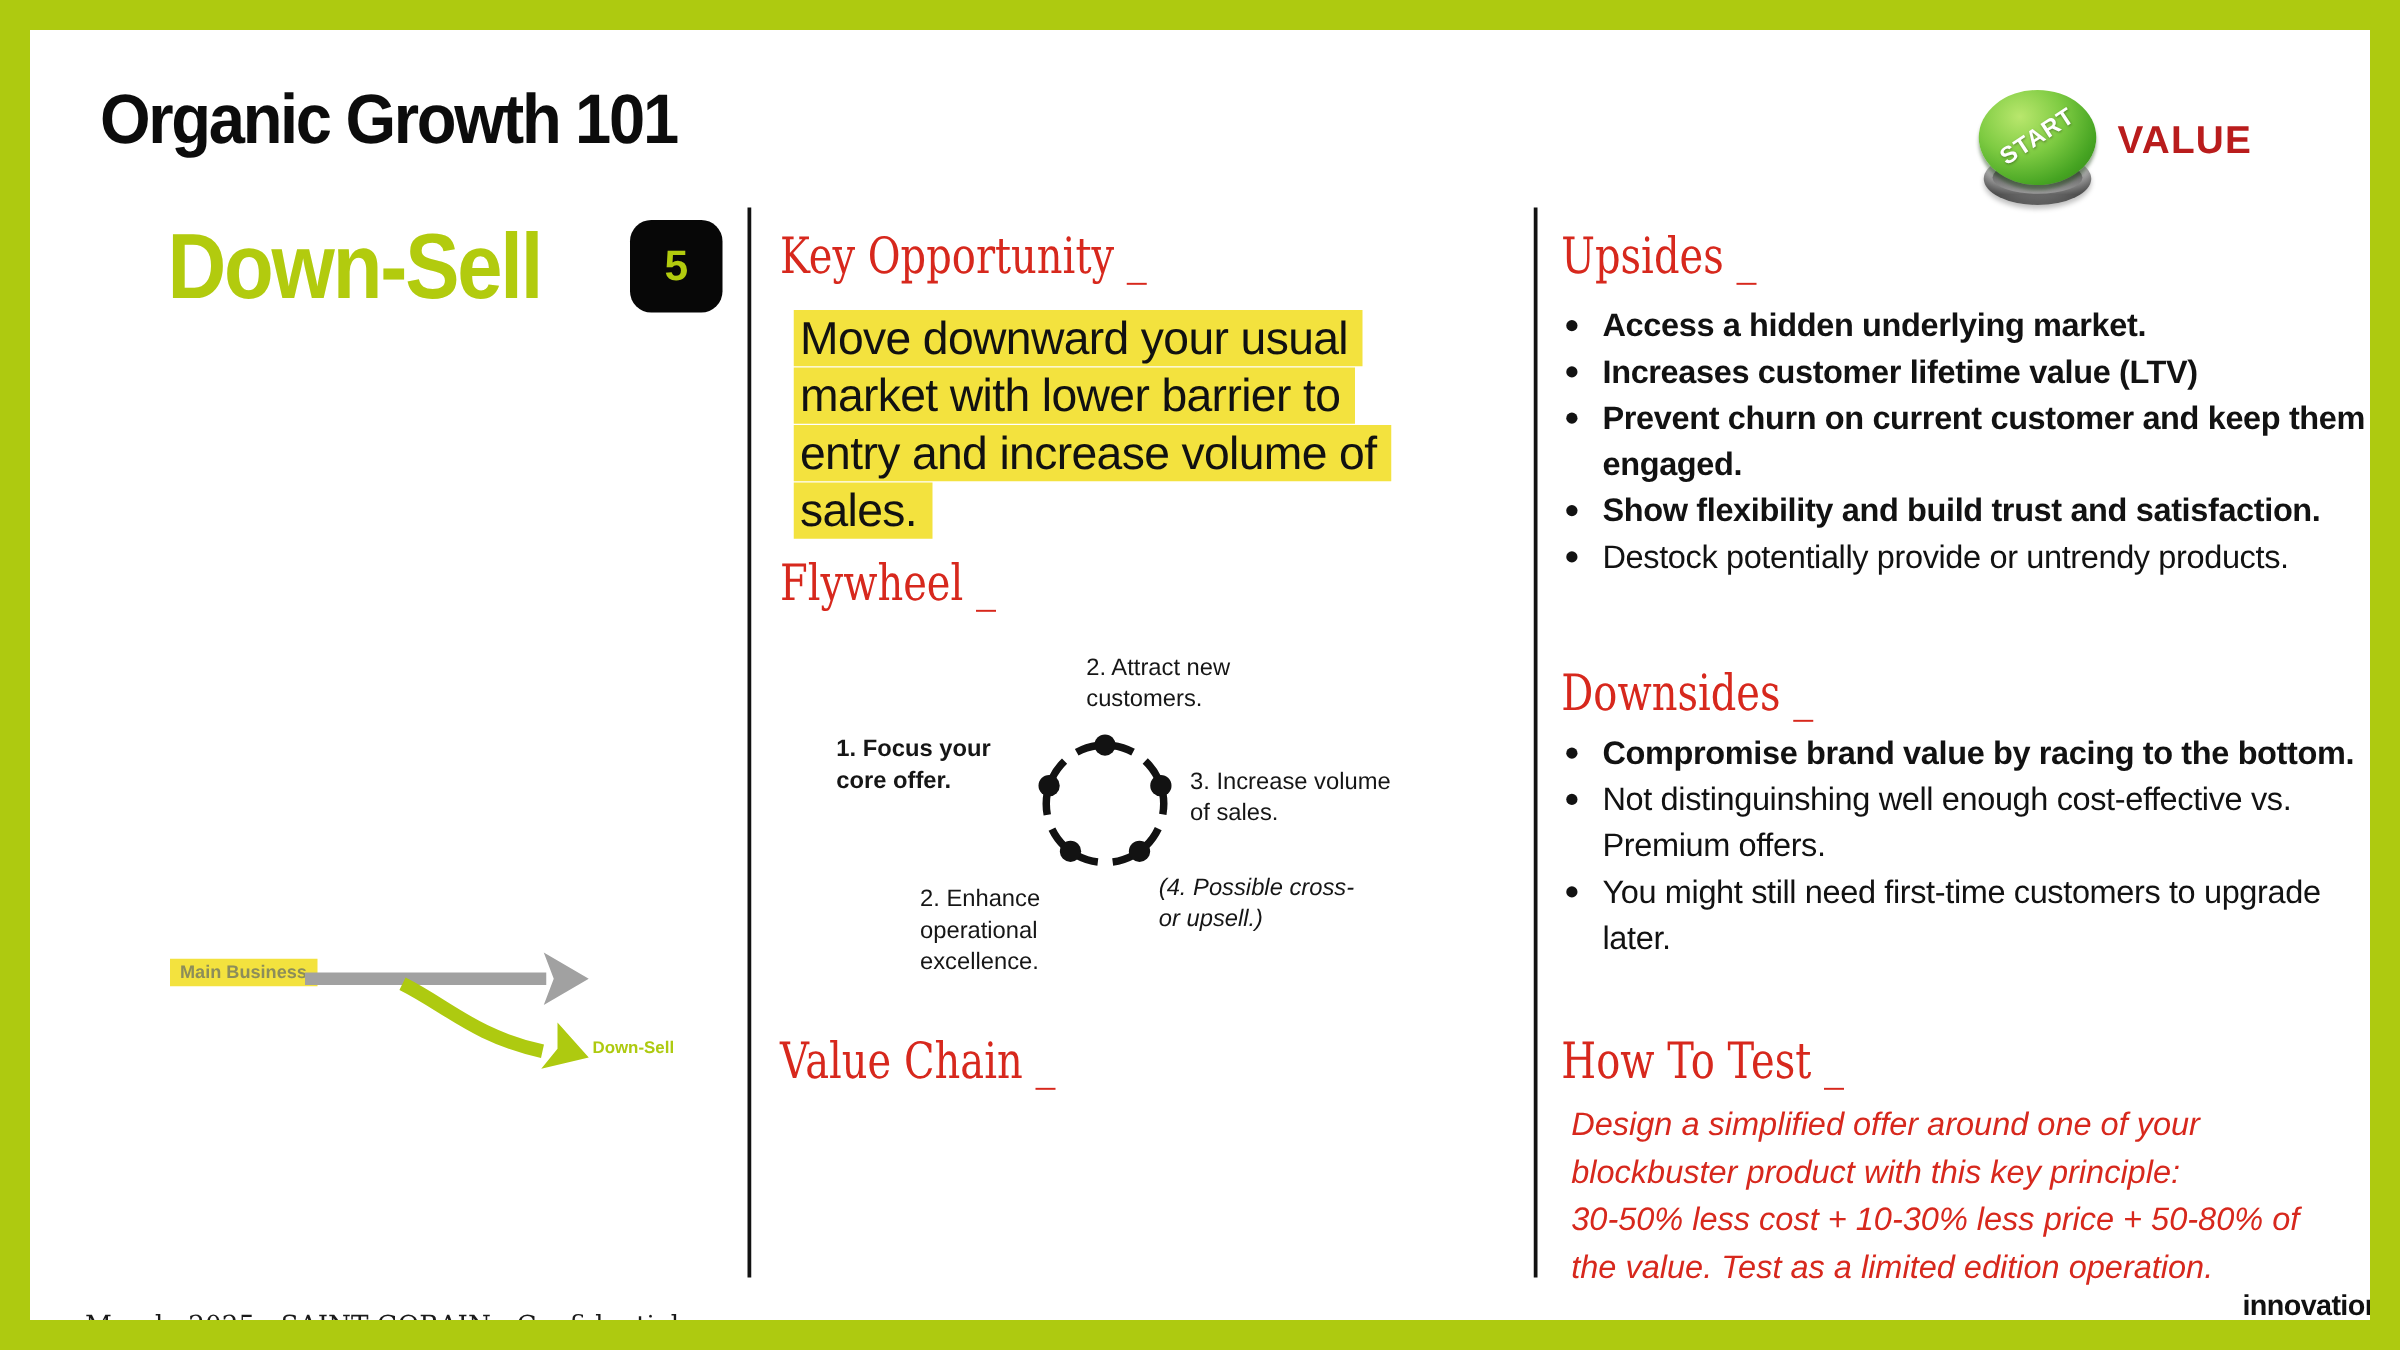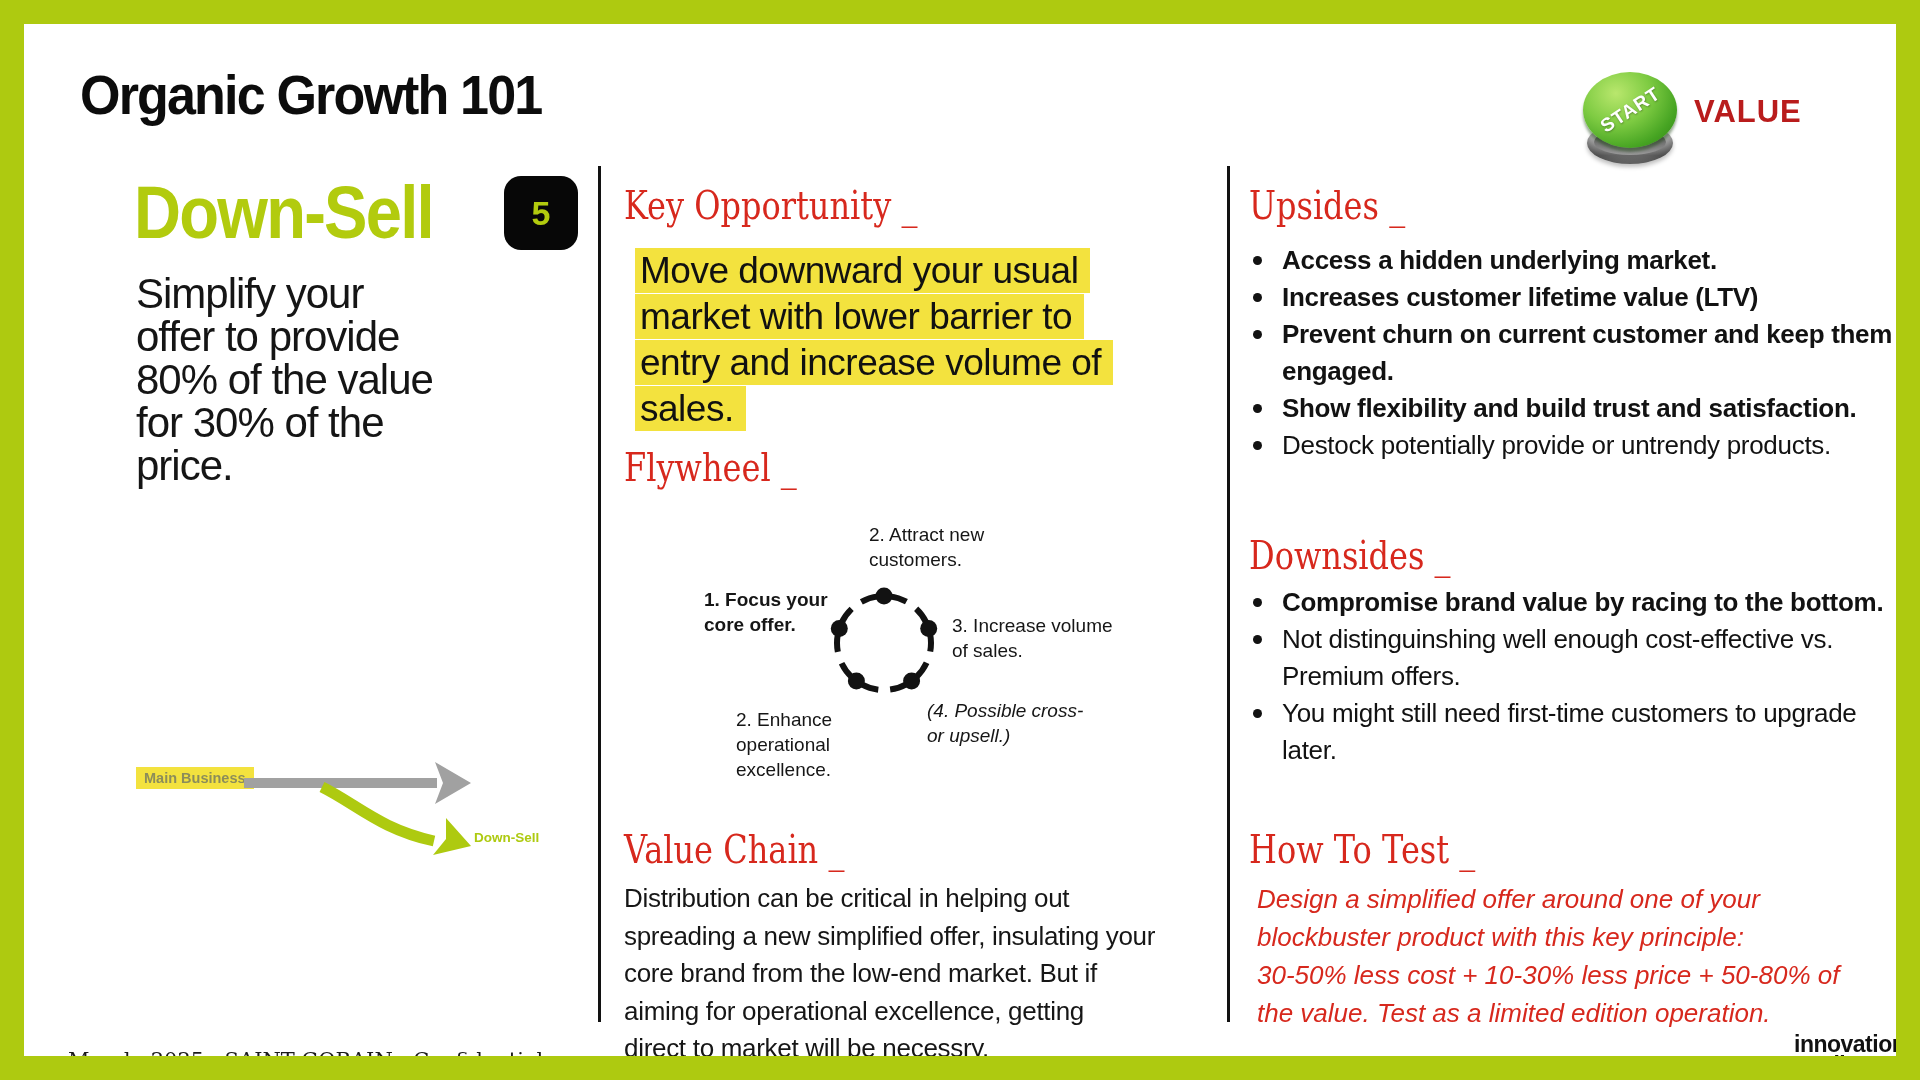--- a/index.html
+++ b/index.html
@@ -95,21 +95,21 @@
   .key-opportunity-text span{
     background:#f3e23e;white-space:pre-line;
     padding:2px 12px 2px 5px;
     -webkit-box-decoration-break:clone;box-decoration-break:clone;margin-left:15px;
   }
   .h-flywheel{left:600px;top:420px;}
   .flywheel-svg{left:796px;top:555px;}
   .fw-label{
     font-size:19px;line-height:25px;color:#161616;white-space:pre-line;
   }
-  .fw-1{left:680px;top:563px;font-weight:bold;}
+  .fw-1{left:645px;top:563px;font-weight:bold;}
   .fw-2{left:845px;top:498px;}
   .fw-3{left:928px;top:589px;}
   .fw-4{left:903px;top:674px;font-style:italic;}
   .fw-5{left:712px;top:683px;}
   .h-valuechain{left:600px;top:802px;}
   .value-chain-text{
     left:600px;top:856px;width:600px;
     font-size:26px;line-height:37.5px;letter-spacing:-0.3px;color:#161616;
     white-space:pre-line;
   }
@@ -160,25 +160,20 @@
     <div class="btn-top">
       <span>START</span>
     </div>
   </div>
   <div class="abs value-label">VALUE</div>
 
   <div class="abs card-title">Down-Sell</div>
   <div class="abs card-badge">
     <span>5</span>
   </div>
-  <div class="abs card-description">Simplify your
-offer to provide
-80% of the value
-for 30% of the
-price.</div>
 
   <div class="abs main-biz-label">Main Business</div>
   <svg class="abs branch-svg" width="330" height="100" viewBox="0 0 330 100">
     <line x1="4" y1="26" x2="197" y2="26" stroke="#a1a1a1" stroke-width="10"></line>
     <polygon points="195,5 231,26 195,47 203,26" fill="#a1a1a1"></polygon>
     <path d="M 82 30 C 118 48 140 72 194 84" fill="none" stroke="#aeca10" stroke-width="11"></path>
     <polygon points="206,61 231,89 193,98 206,82" fill="#aeca10"></polygon>
   </svg>
   <div class="abs branch-label">Down-Sell</div>
 
@@ -210,25 +205,20 @@
 customers.</div>
   <div class="abs fw-label fw-3">3. Increase volume
 of sales.</div>
   <div class="abs fw-label fw-4">(4. Possible cross-
 or upsell.)</div>
   <div class="abs fw-label fw-5">2. Enhance
 operational
 excellence.</div>
 
   <div class="abs section-heading h-valuechain">Value Chain _</div>
-  <div class="abs value-chain-text">Distribution can be critical in helping out
-spreading a new simplified offer, insulating your
-core brand from the low-end market. But if
-aiming for operational excellence, getting
-direct to market will be necessry.</div>
 
   <div class="abs section-heading h-upsides">Upsides _</div>
   <ul class="abs bullets upsides-list">
     <li class="bold"><span>Access a hidden underlying market.</span></li>
     <li class="bold"><span>Increases customer lifetime value (LTV)</span></li>
     <li class="bold"><span>Prevent churn on current customer and keep them
 engaged.</span></li>
     <li class="bold"><span>Show flexibility and build trust and satisfaction.</span></li>
     <li><span>Destock potentially provide or untrendy products.</span></li>
   </ul>

